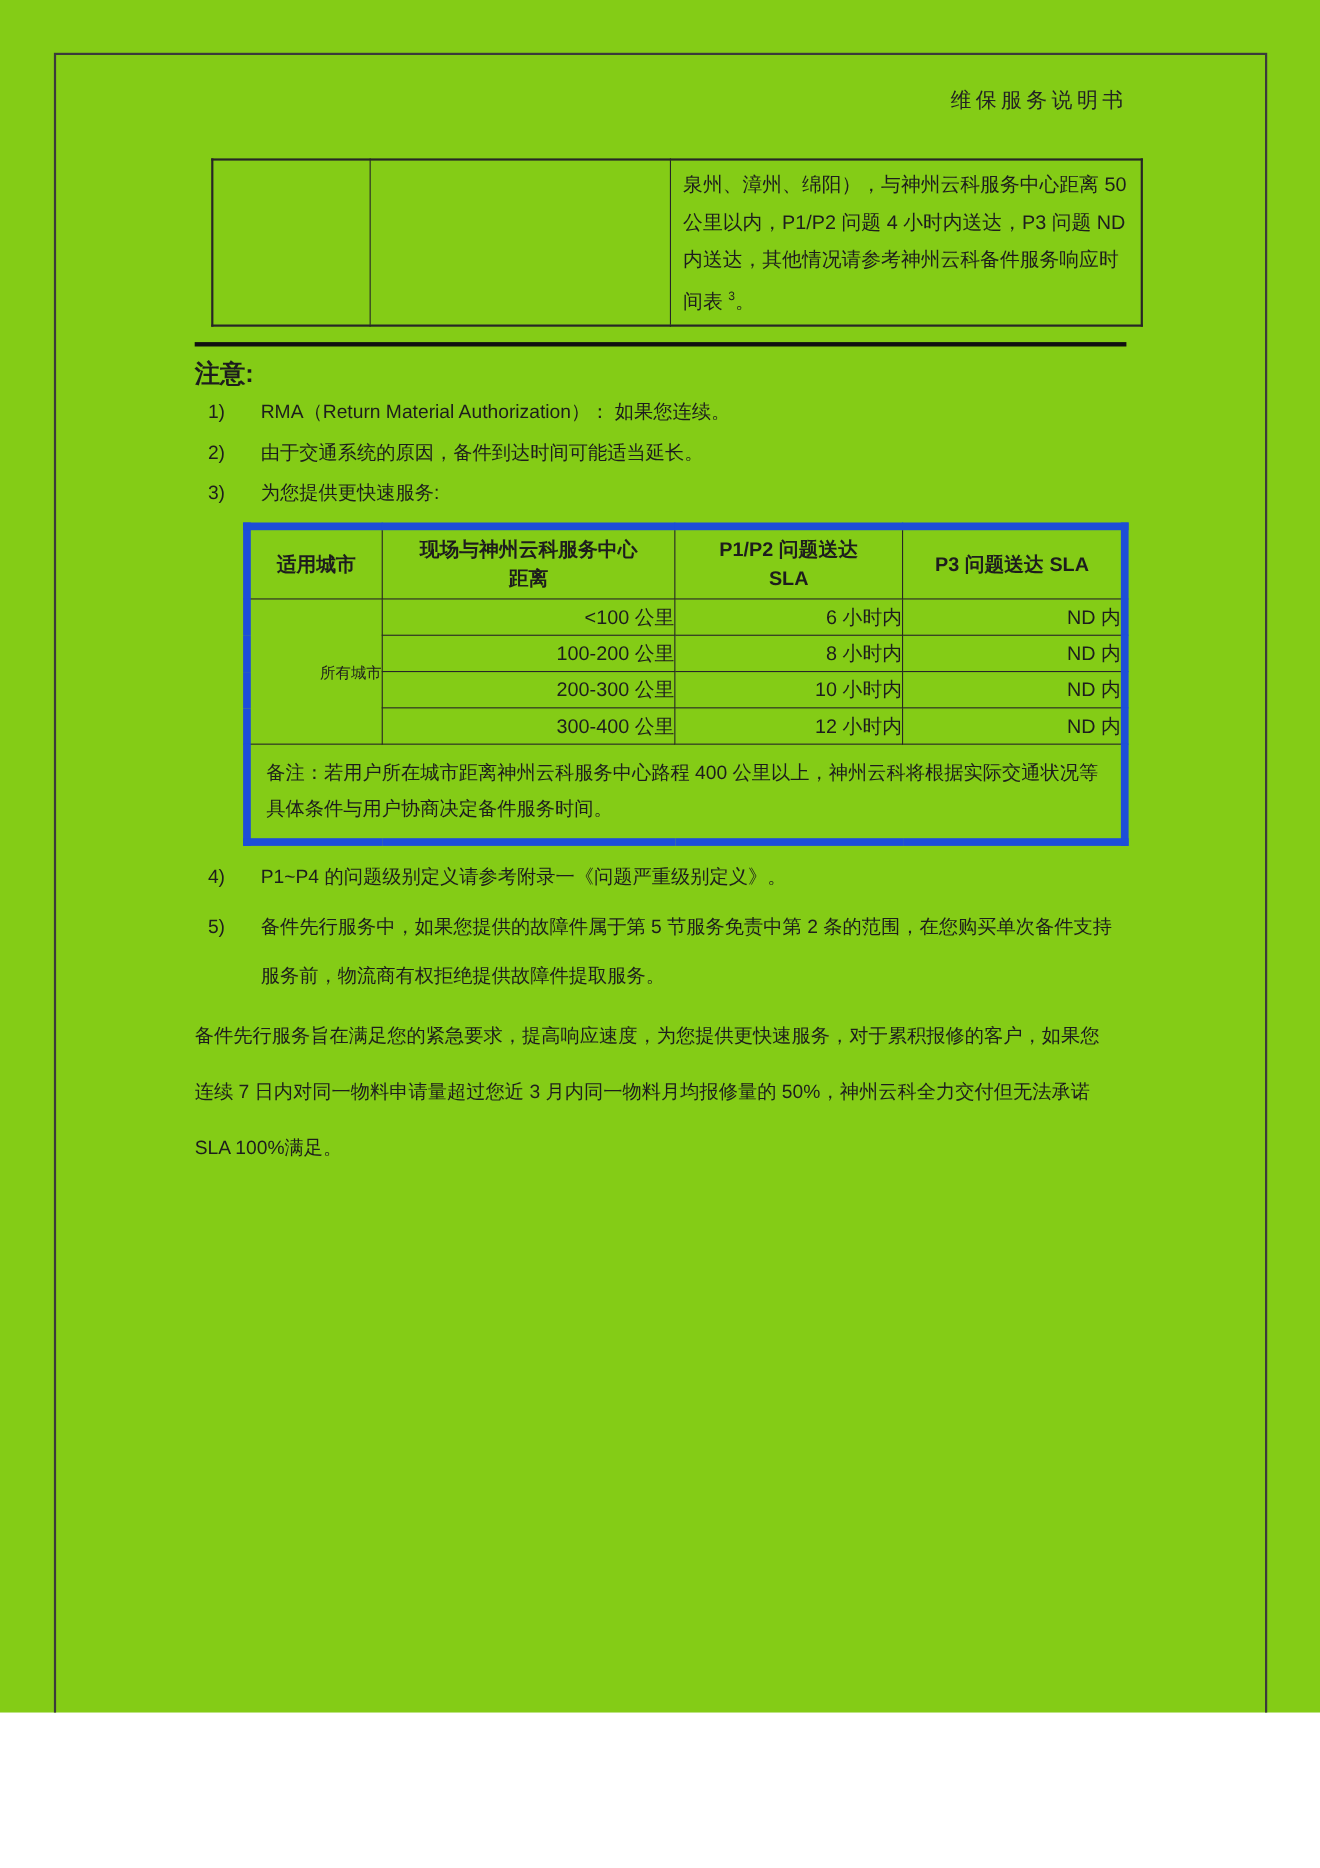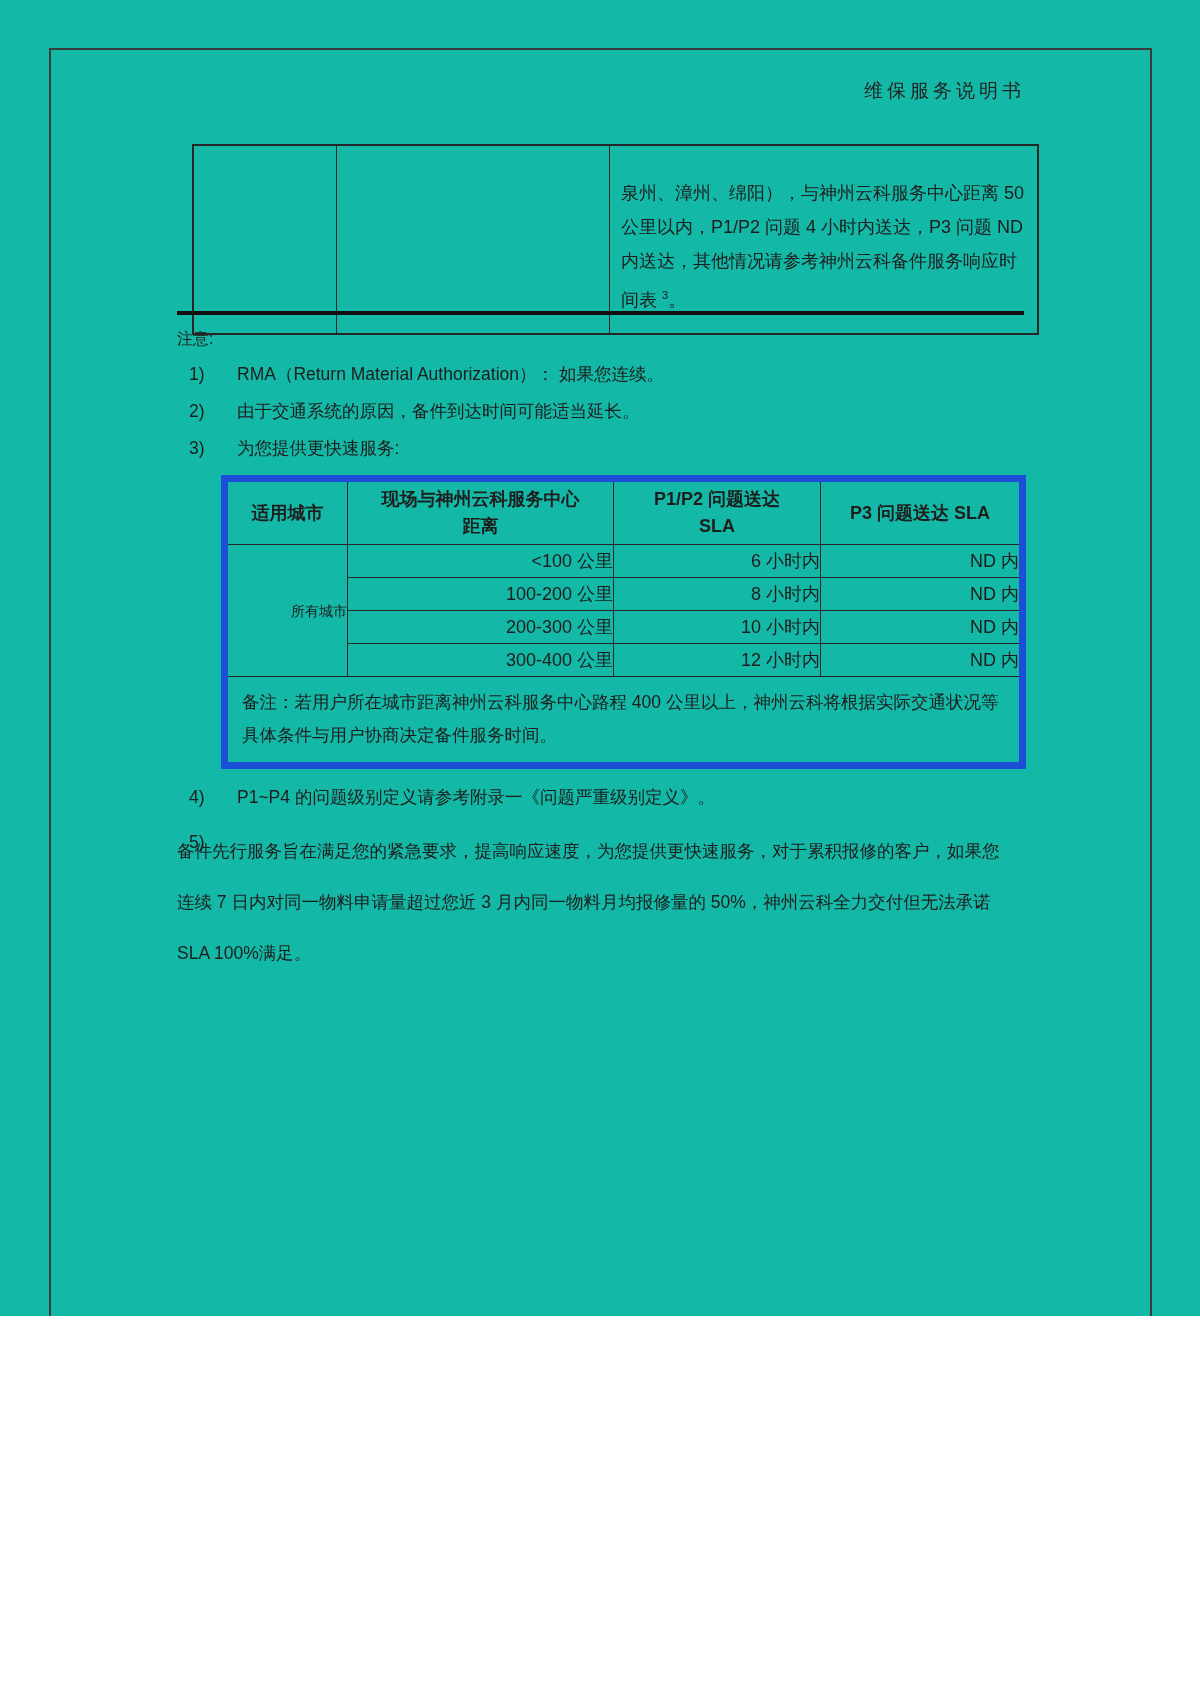--- a/index.html
+++ b/index.html
@@ -1,34 +1,34 @@
 <!DOCTYPE html>
 <html><head>
 <meta charset="utf-8">
 <style>
   html,body{margin:0;padding:0;background:#ffffff;}
-  .page{position:relative;width:1200px;height:1316px;background:#14b8a6;overflow:hidden;
+  .page{position:relative;width:1200px;height:1557px;background:#84cc16;overflow:hidden;
         font-family:"Liberation Sans","DejaVu Sans",sans-serif;color:#1d1d1d;}
   .frame{position:absolute;left:49px;top:48px;width:1099px;height:1598px;border:2px solid #3b3b3b;}
   .hdr{position:absolute;top:78px;left:0;width:1025px;text-align:right;
        font-family:"Liberation Serif","DejaVu Serif",serif;font-size:19px;letter-spacing:4px;color:#222;}
   
   .t1{position:absolute;left:192px;top:144px;width:841px;height:143px;border-collapse:collapse;table-layout:fixed;}
   .t1 td{border:1.5px solid #262626;padding:0;vertical-align:top;}
   .t1{border:2.5px solid #262626;}
   .t1 .c1{width:142px;}
   .t1 .c2{width:272px;}
   .t1 .c3{width:427px;}
-  .t1 .c3 .cellpad{padding:5px 12px 16px 11px;font-size:18px;line-height:34px;margin-top:25px;}
+  .t1 .c3 .cellpad{padding:5px 12px 4px 11px;font-size:18px;line-height:34px;}
   sup{font-size:11px;}
   
   .rule{position:absolute;left:177px;top:311px;width:847px;height:4px;background:#101010;}
   
   .content{position:absolute;left:177px;top:322px;width:847px;font-size:17.5px;}
-  .notice{font-weight:normal;font-size:16px;line-height:34px;}
+  .notice{font-weight:bold;font-size:23px;line-height:34px;}
   .li{position:relative;padding-left:60px;line-height:37px;}
   .li .num{position:absolute;left:12px;top:0;}
   .li.wrap{line-height:45px;}
   
   .t2{border-collapse:collapse;table-layout:fixed;margin:8px 0 6px 44px;width:756px;border:7px solid #1d4ed8;font-size:18px;}
   .t2 td{border:1.4px solid #262626;padding:0 0 0 14px;}
   .t2 .w1{width:111px;} .t2 .w2{width:257px;} .t2 .w3{width:198px;} .t2 .w4{width:190px;}
   .t2 tr.head td{font-weight:bold;text-align:center;height:62px;padding:0 4px;line-height:27px;vertical-align:middle;}
   .t2 tr.body td{height:32px;line-height:32px;text-align:right;}
   .t2 td.city{text-align:center;padding:0;font-size:14px;}
@@ -123,20 +123,21 @@
       </tr>
     </tbody>
       </table>
 
     <div class="li wrap">
       <span class="num">4)</span>
       <span>P1~P4 的问题级别定义请参考附录一《问题严重级别定义》。</span>
     </div>
     <div class="li wrap">
       <span class="num">5)</span>
+      <span>备件先行服务中，如果您提供的故障件属于第 5 节服务免责中第 2 条的范围，在您购买单次备件支持服务前，物流商有权拒绝提供故障件提取服务。</span>
     </div>
 
     <p class="closing">备件先行服务旨在满足您的紧急要求，提高响应速度，为您提供更快速服务，对于累积报修的客户，如果您连续 7 日内对同一物料申请量超过您近 3 月内同一物料月均报修量的 50%，神州云科全力交付但无法承诺 SLA 100%满足。</p>
   </div>
 
   <div class="footer">
     <span class="pn">14</span><span class="sep">/</span><span class="pn">27</span>
   </div>
 </div>
 

